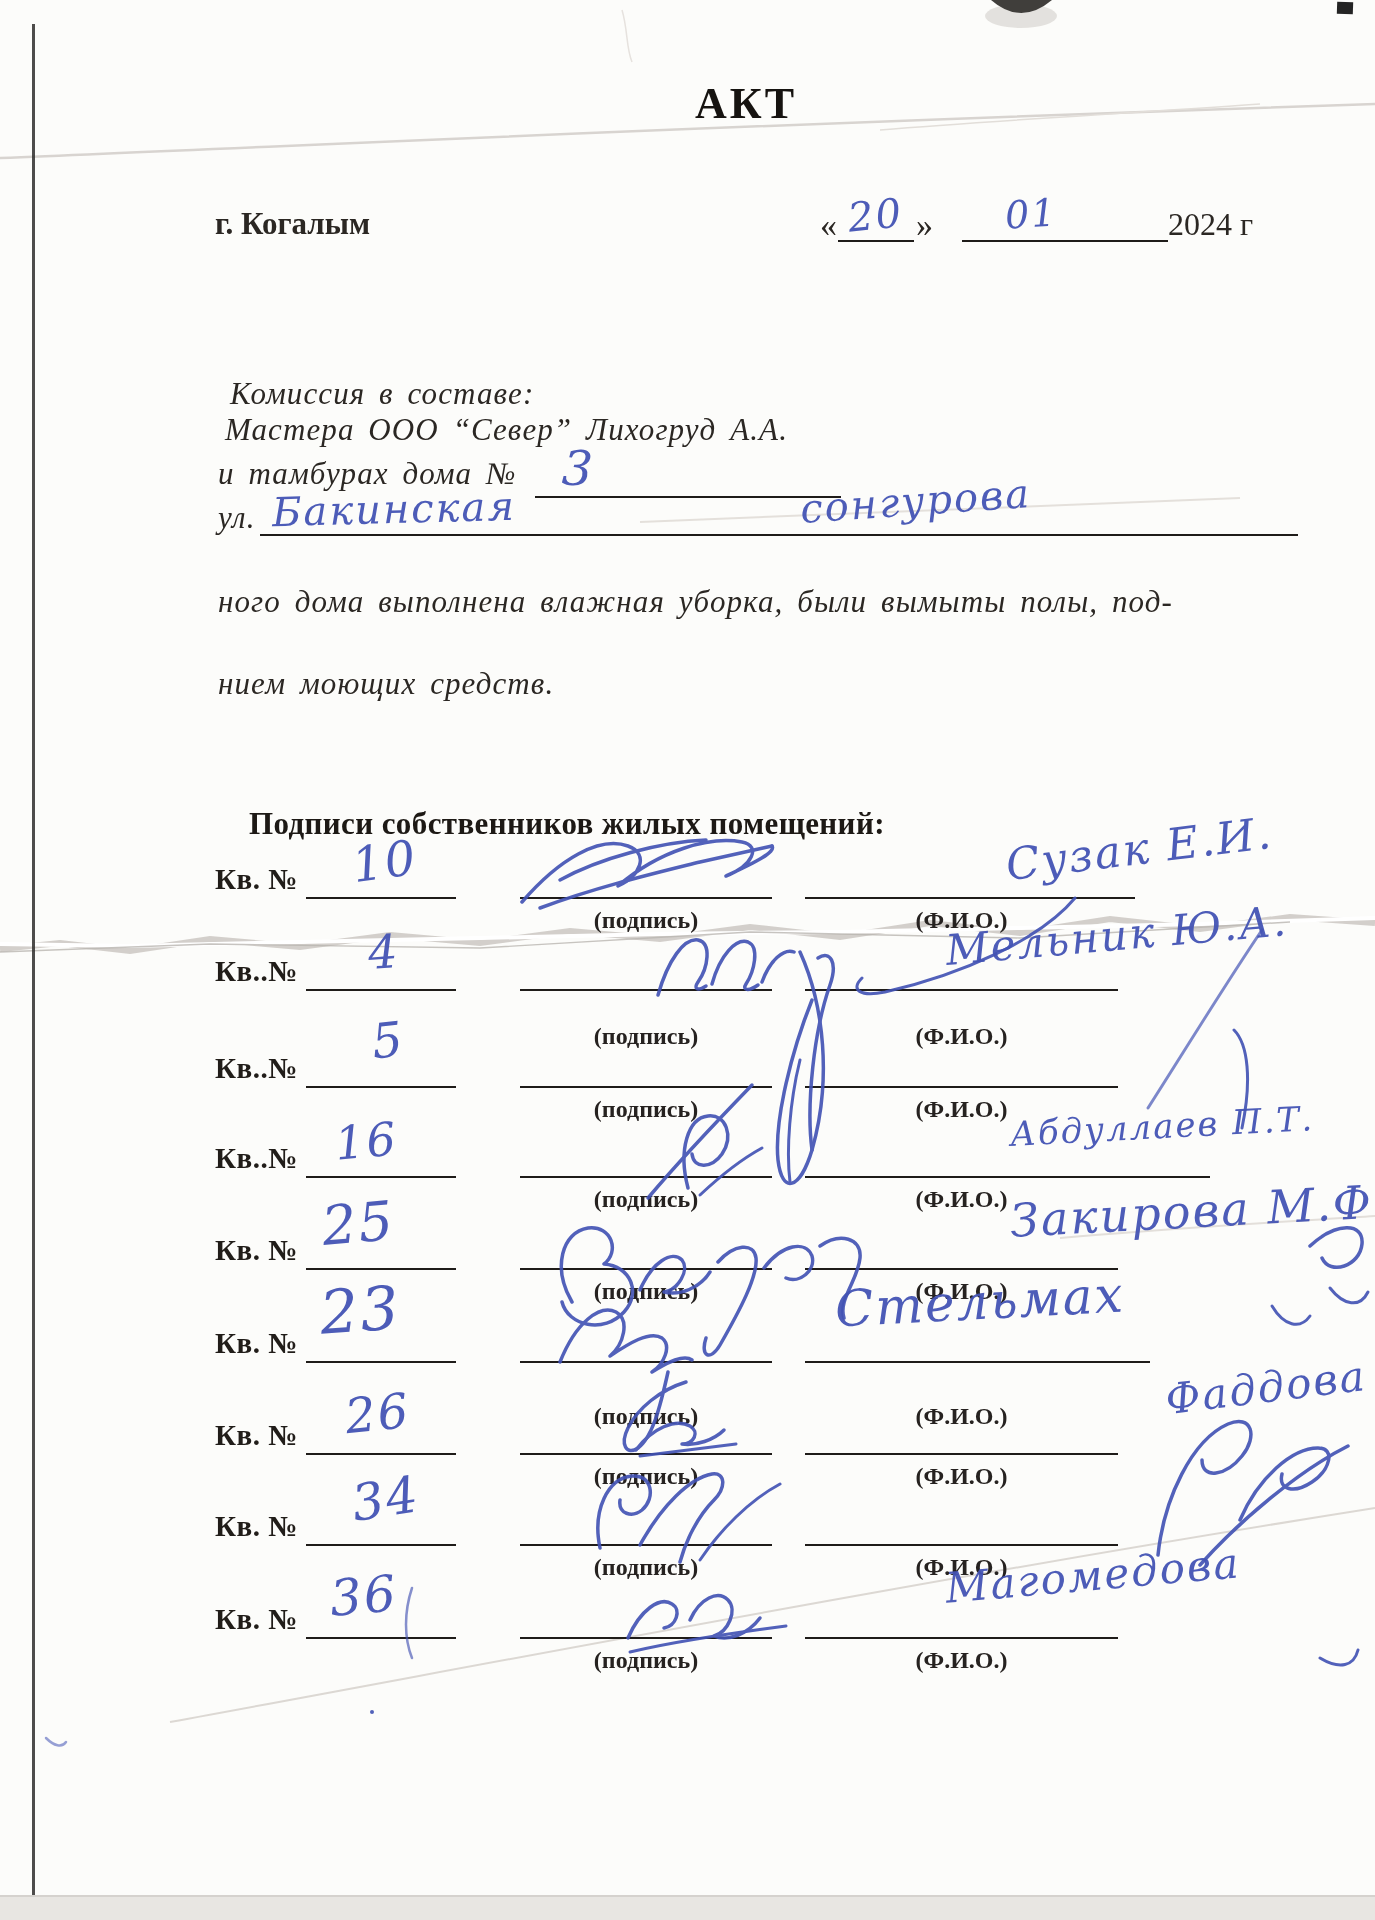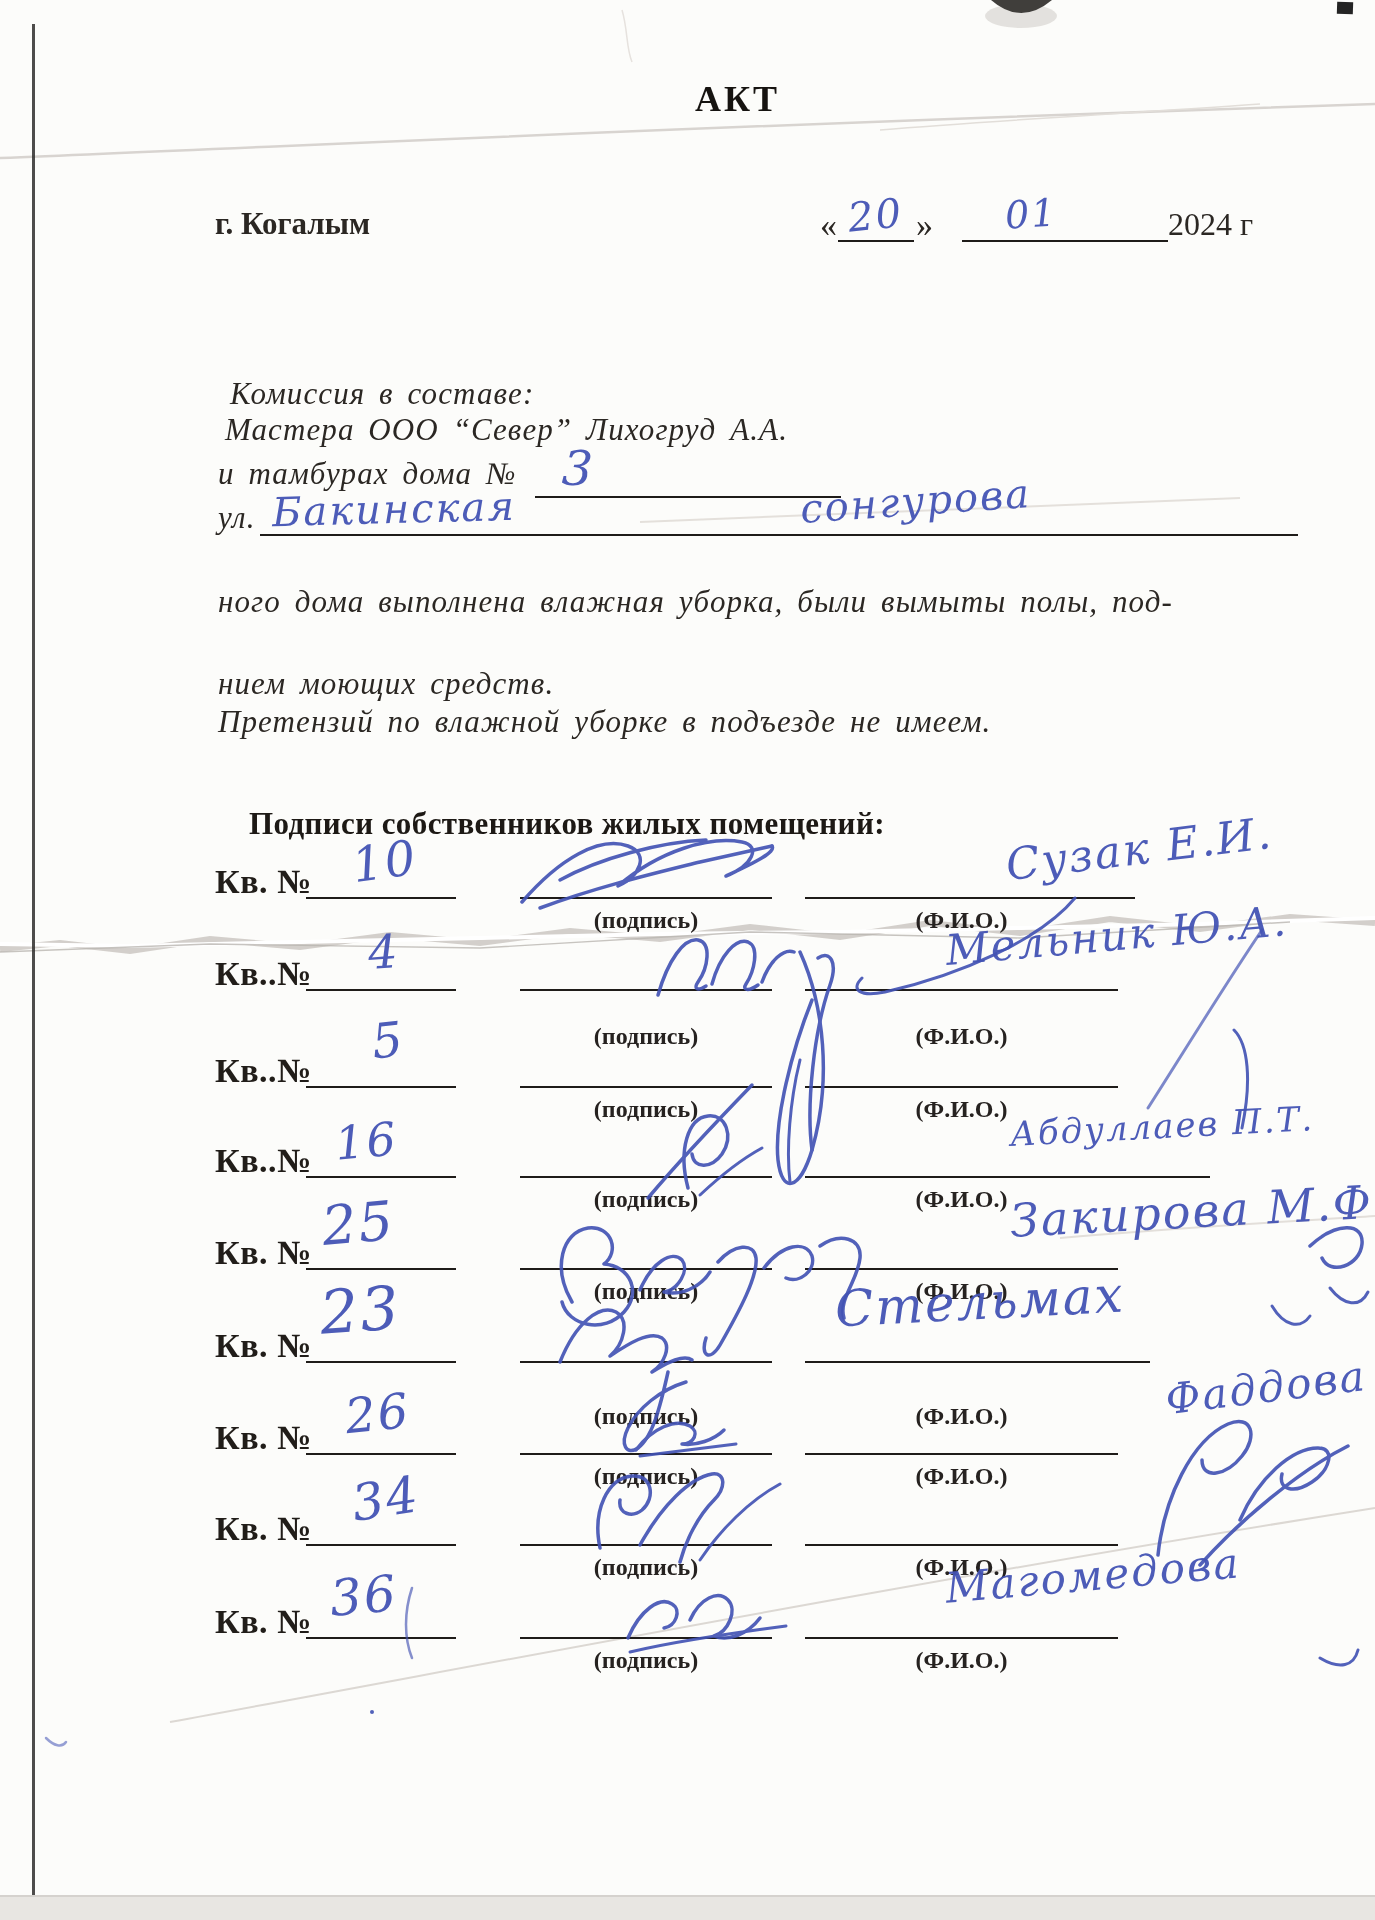--- a/index.html
+++ b/index.html
@@ -7,23 +7,23 @@
     position:relative;
     width:1375px;height:1920px;
     background:#fcfcfa;
     overflow:hidden;
     font-family:"Liberation Serif", serif;
     color:#282420;
   }
   .abs{position:absolute;}
   .typed-it{font-style:italic;font-size:31px;letter-spacing:1.1px;word-spacing:5px;color:#2b2723;white-space:nowrap;}
   .typed{font-size:31px;color:#2b2723;white-space:nowrap;}
-  .doc-title{font-size:36px;font-weight:bold;letter-spacing:3px;color:#161310;}
+  .doc-title{font-size:44px;font-weight:bold;letter-spacing:3px;color:#161310;}
   .heading-bold{font-size:31px;font-weight:bold;letter-spacing:.4px;color:#1d1915;white-space:nowrap;}
-  .row-label{font-size:34px;font-weight:bold;color:#211d19;white-space:nowrap;letter-spacing:.5px;}
+  .row-label{font-size:29px;font-weight:bold;color:#211d19;white-space:nowrap;letter-spacing:.5px;}
   .caption{font-size:24px;font-weight:bold;color:#262220;text-align:center;white-space:nowrap;}
   .line{border-bottom:2px solid #1f1c19;height:60px;}
   .hw{
     font-family:"DejaVu Serif", serif;
     font-style:italic;
     color:#4353b4;
     white-space:nowrap;
     letter-spacing:2px;
     opacity:.94;
   }
@@ -74,21 +74,20 @@
   <div class="abs text-layer line" style="left:535px;top:436px;width:306px;"></div>
   <div class="abs text-layer hw" style="left:562px;top:440px;font-size:48px;transform:rotate(3deg);">3</div>
 
   <div class="abs text-layer typed-it" style="left:218px;top:500px;">ул.</div>
   <div class="abs text-layer line" style="left:260px;top:474px;width:1038px;"></div>
   <div class="abs text-layer hw" style="left:272px;top:486px;font-size:40px;transform:rotate(-1.5deg);">Бакинская</div>
   <div class="abs text-layer hw" style="left:800px;top:478px;font-size:40px;transform:rotate(-4deg);">сонгурова</div>
 
   <div class="abs text-layer typed-it" style="left:218px;top:584px;">ного  дома выполнена влажная уборка, были вымыты полы, под-</div>
   <div class="abs text-layer typed-it" style="left:218px;top:666px;">нием моющих средств.</div>
-  <div class="abs text-layer typed-it" style="left:218px;top:704px;">Претензий по влажной уборке  в подъезде не имеем.</div>
 
   <div class="abs text-layer heading-bold" style="left:225px;top:806px;margin-left:24px;">Подписи собственников жилых помещений:</div>
 
   <div class="abs text-layer" style="left:0;top:837px;width:1375px;height:132px;">
     <div class="abs row-label" style="left:215px;top:26px;">Кв.  №</div>
     <div class="abs line" style="left:306px;top:0;width:150px;"></div>
     <div class="abs hw" style="left:352px;top:-4px;font-size:48px;transform:rotate(-8deg);">10</div>
     <div class="abs line" style="left:520px;top:0;width:252px;"></div>
     <div class="abs caption" style="left:520px;top:70px;width:252px;">(подпись)</div>
     <div class="abs line" style="left:805px;top:0;width:330px;"></div>

